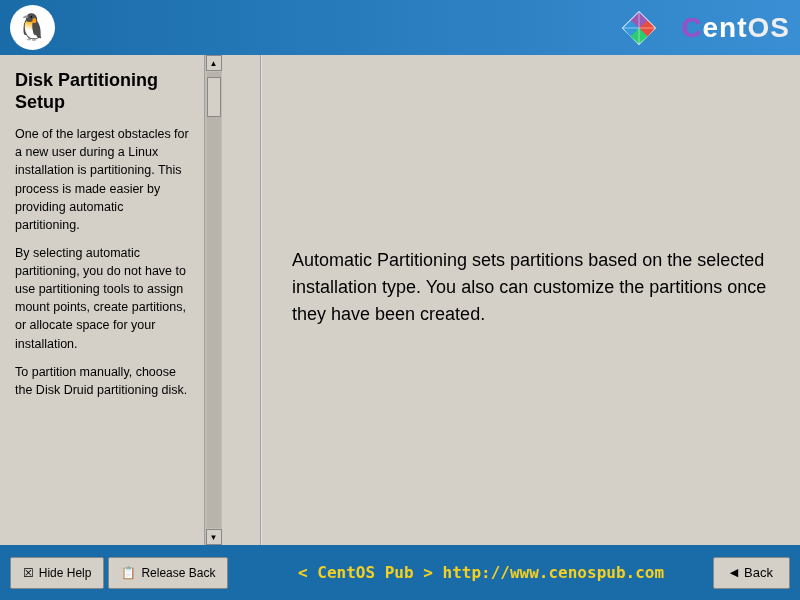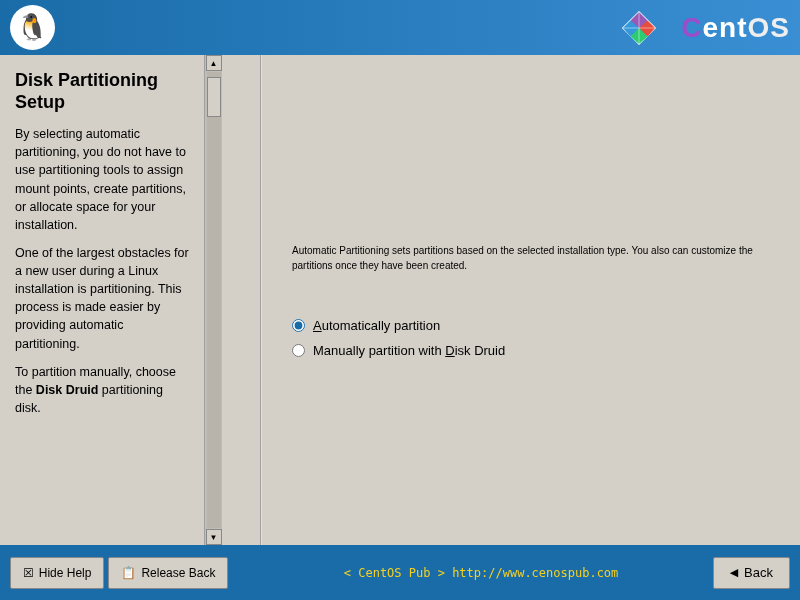--- a/index.html
+++ b/index.html
@@ -117,21 +117,21 @@
     }
 
     #sidebar p {
       font-size: 12.5px;
       color: #000;
       line-height: 1.45;
       margin-bottom: 10px;
     }
 
     #sidebar strong {
-      font-weight: bold;
+      font-weight: normal;
     }
 
     
     #divider {
       width: 2px;
       height: 490px;
       background: #a0a0a0;
       border-right: 1px solid #e0e0e0;
     }
 
@@ -139,21 +139,21 @@
     #right-content {
       flex: 1;
       padding: 30px 30px 20px 30px;
       display: flex;
       flex-direction: column;
       justify-content: center;
       background: #d4d0c8;
     }
 
     #description-text {
-      font-size: 10px;
+      font-size: 18px;
       color: #000;
       line-height: 1.5;
       margin-bottom: 20px;
     }
 
     #radio-group {
       margin-top: 10px;
     }
 
     .radio-option {
@@ -194,22 +194,22 @@
       font-size: 12px;
       display: flex;
       align-items: center;
       gap: 5px;
     }
 
     #center-text {
       flex: 1;
       text-align: center;
       color: #f5d020;
-      font-size: 12px;
-      font-weight: normal;
+      font-size: 16px;
+      font-weight: bold;
       font-family: monospace;
       margin-left: 21px;
     }
 
     #nav-buttons {
       display: flex;
       gap: 6px;
     }
 
     .nav-btn {
@@ -257,55 +257,41 @@
 </div>
 
 <div id="main-area">
 
   <div id="sidebar">
     <div id="sidebar-content">
       <h1>
         <span>Disk Partitioning</span><br>
         <span>Setup</span>
       </h1>
+      <p>One of the largest obstacles for a new user during a Linux installation is partitioning. This process is made easier by providing automatic partitioning.</p>
       <p>By selecting automatic partitioning, you do not have to use partitioning tools to assign mount points, create partitions, or allocate space for your installation.</p>
-      <p>One of the largest obstacles for a new user during a Linux installation is partitioning. This process is made easier by providing automatic partitioning.</p>
       <p>
         <span>To partition manually, choose the </span><strong>Disk Druid</strong><span> partitioning disk.</span>
       </p>
     </div>
     <div id="sidebar-scrollbar">
       <div class="scrollbar-btn">▲</div>
       <div class="scrollbar-track">
         <div class="scrollbar-thumb"></div>
       </div>
       <div class="scrollbar-btn">▼</div>
     </div>
   </div>
 
   <div id="divider"></div>
 
   <div id="right-content">
     <div id="description-text">
       <p style="margin-bottom:15px;">Automatic Partitioning sets partitions based on the selected installation type. You also can customize the partitions once they have been created.</p>
     </div>
-    <div id="radio-group">
-      <div class="radio-option">
-        <input type="radio" name="partition" id="auto" checked="" style="">
-        <label for="auto">
-          <span class="underline">A</span><span>utomatically partition</span>
-        </label>
-      </div>
-      <div class="radio-option">
-        <input type="radio" name="partition" id="manual" style="">
-        <label for="manual">
-          Manually partition with <span class="underline">D</span>isk Druid
-        </label>
-      </div>
-    </div>
   </div>
 
 </div>
 
 <div id="bottom-bar">
   <div id="bottom-left-buttons">
     <button class="bottom-btn">
       <span>☒</span>
       <span>Hide Help</span>
     </button>

